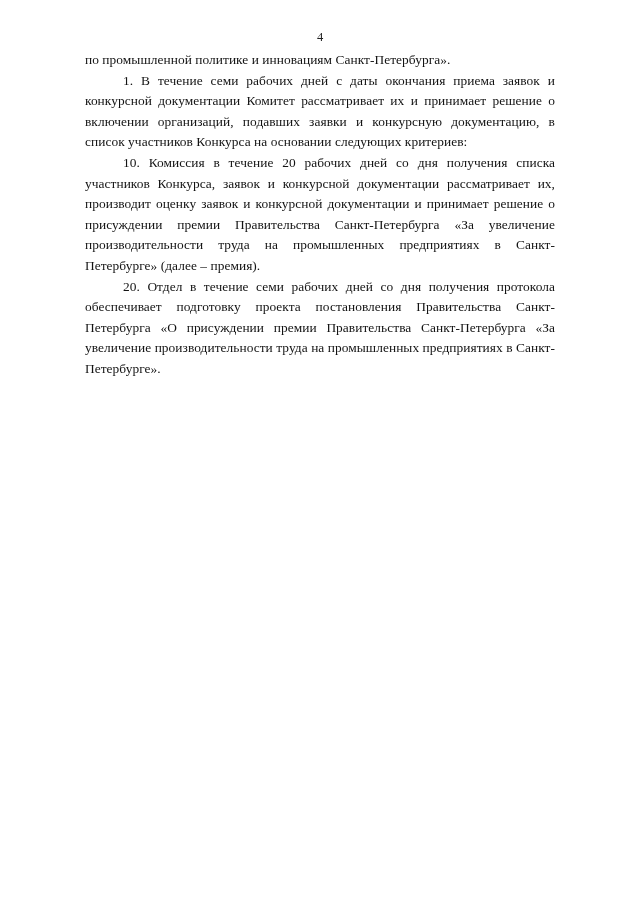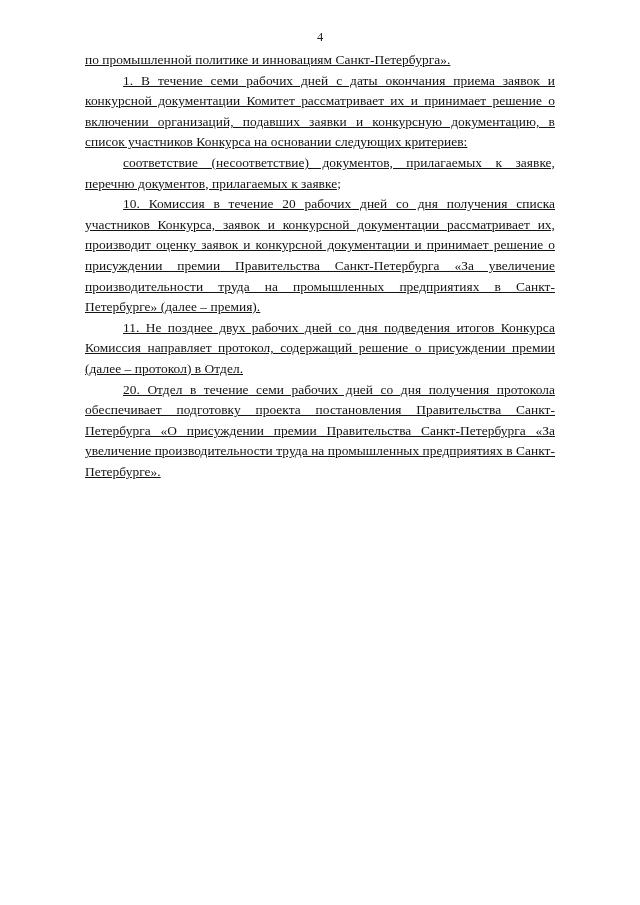--- a/index.html
+++ b/index.html
@@ -29,21 +29,20 @@
     text-align: center;
     font-size: 12.5px;
     font-family: "Liberation Serif", serif;
     color: #202020;
   }
   .doc-body {
     position: absolute;
     top: 50px;
     left: 85px;
     width: 470px;
-    text-decoration: underline;
   }
   p.para {
     margin: 0;
     font-size: 13.4px;
     line-height: 20.6px;
     text-align: justify;
     text-justify: inter-word;
     color: #131313;
     letter-spacing: 0.05px;
   }
@@ -58,19 +57,17 @@
 </head>
 <body>
 
 <div class="page">
 
   <div class="page-number">4</div>
 
   <div class="doc-body">
     <p class="para noindent">по промышленной политике и инновациям Санкт-Петербурга».</p>
     <p class="para indent">1. В течение семи рабочих дней с даты окончания приема заявок и конкурсной документации Комитет рассматривает их и принимает решение о включении организаций, подавших заявки и конкурсную документацию, в список участников Конкурса на основании следующих критериев:</p>
-    <p class="para indent">соответствие (несоответствие) документов, прилагаемых к заявке, перечню документов, прилагаемых к заявке;</p>
     <p class="para indent">10. Комиссия в течение 20 рабочих дней со дня получения списка участников Конкурса, заявок и конкурсной документации рассматривает их, производит оценку заявок и конкурсной документации и принимает решение о присуждении премии Правительства Санкт-Петербурга «За увеличение производительности труда на промышленных предприятиях в Санкт-Петербурге» (далее – премия).</p>
-    <p class="para indent">11. Не позднее двух рабочих дней со дня подведения итогов Конкурса Комиссия направляет протокол, содержащий решение о присуждении премии (далее – протокол) в Отдел.</p>
     <p class="para indent">20. Отдел в течение семи рабочих дней со дня получения протокола обеспечивает подготовку проекта постановления Правительства Санкт-Петербурга «О присуждении премии Правительства Санкт-Петербурга «За увеличение производительности труда на промышленных предприятиях в Санкт-Петербурге».</p>
   </div>
 
 </div>
 
 </body></html>

